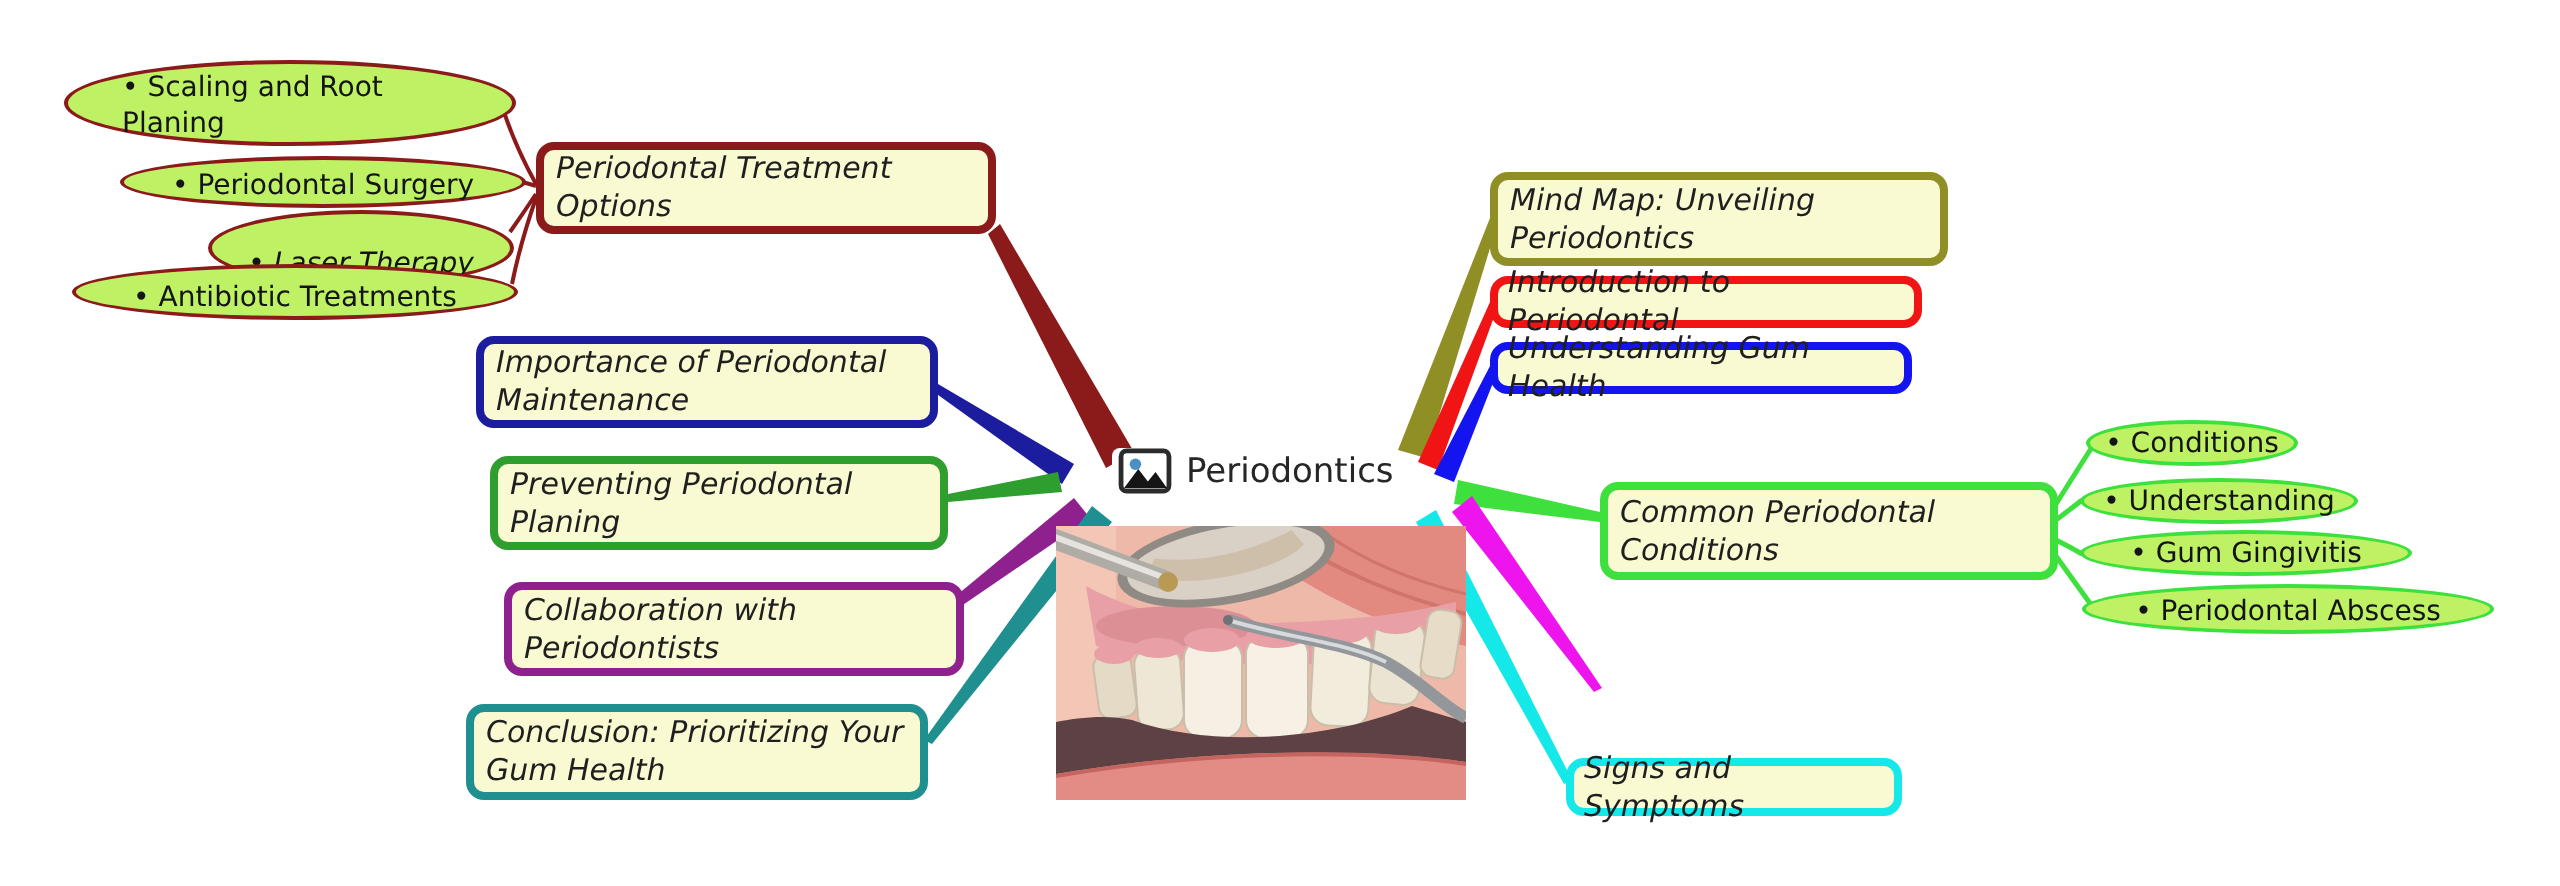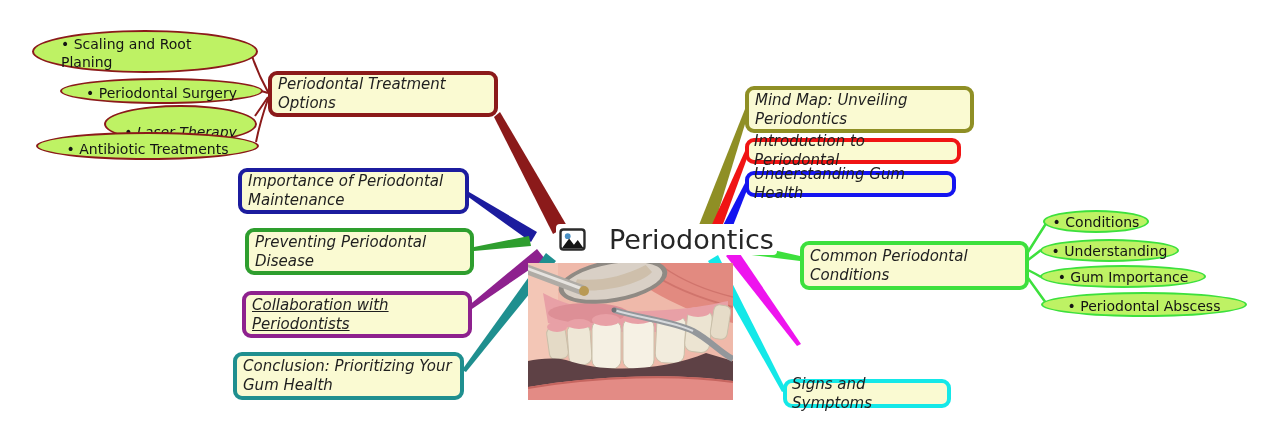--- a/index.html
+++ b/index.html
@@ -13,22 +13,22 @@
   .node span{display:block;}
   .ellipse{position:absolute;box-sizing:border-box;background:#bef264;border-radius:50%;
         display:flex;align-items:flex-end;justify-content:center;font-size:14px;color:#141414;
         text-align:center;line-height:1.25;z-index:3;}
   .el-red{border:2.5px solid #8B1A1A;}
   .el-green{border:2.5px solid #3DE03D;}
   .b-darkred{border-color:#8B1A1A;} .b-navy{border-color:#1C1C9E;} .b-green{border-color:#2E9E2E;}
   .b-purple{border-color:#8E218E;} .b-teal{border-color:#1F8F8F;} .b-olive{border-color:#8F8F25;}
   .b-red{border-color:#F01414;}   .b-blue{border-color:#1414F0;} .b-brightgreen{border-color:#3DE03D;}
   .b-magenta{border-color:#EE14EE;} .b-cyan{border-color:#14E8E8;}
-  .center-node{position:absolute;left:556px;top:224px;display:flex;align-items:center;gap:23px;
-        font-size:27px;color:#262626;z-index:4;background:#fff;padding:0 3px;border-radius:4px;}
+  .center-node{position:absolute;left:556px;top:224px;display:flex;align-items:center;gap:7px;
+        font-size:17px;color:#262626;z-index:4;background:#fff;padding:0 3px;border-radius:4px;}
   .photo{position:absolute;left:528px;top:263px;z-index:2;}
   .wrap-narrow{max-width:142px;text-align:left;}
 </style>
 </head>
 <body>
 
 <div class="canvas">
 
   <svg class="layer" width="1280" height="443" viewBox="0 0 1280 443">
     <polygon points="553,234 567,226 500,112 494,117" fill="#8B1A1A"></polygon>
@@ -106,23 +106,23 @@
     <span>Periodontics</span>
   </div>
 
   <div class="node b-darkred" style="left:268px;top:71px;width:230px;height:46px;">
     <span>Periodontal Treatment Options</span>
   </div>
   <div class="node b-navy" style="left:238px;top:168px;width:231px;height:46px;">
     <span>Importance of Periodontal Maintenance</span>
   </div>
   <div class="node b-green" style="left:245px;top:228px;width:229px;height:47px;">
-    <span>Preventing Periodontal Disease</span>
+    <span>Preventing Periodontal Planing</span>
   </div>
-  <div class="node b-purple" style="left:242px;top:291px;width:230px;height:47px;text-decoration:underline;">
+  <div class="node b-purple" style="left:252px;top:291px;width:230px;height:47px;">
     <span>Collaboration with Periodontists</span>
   </div>
   <div class="node b-teal" style="left:233px;top:352px;width:231px;height:48px;">
     <span>Conclusion: Prioritizing Your Gum Health</span>
   </div>
 
   <div class="ellipse el-red" style="left:32px;top:30px;width:226px;height:43px;justify-content:flex-start;padding-left:27px;">
     <span class="wrap-narrow">• Scaling and Root Planing</span>
   </div>
   <div class="ellipse el-red" style="left:60px;top:78px;width:203px;height:26px;">
@@ -151,19 +151,19 @@
     <span>Signs and Symptoms</span>
   </div>
 
   <div class="ellipse el-green" style="left:1043px;top:210px;width:106px;height:23px;">
     <span>• Conditions</span>
   </div>
   <div class="ellipse el-green" style="left:1040px;top:239px;width:139px;height:23px;">
     <span>• Understanding</span>
   </div>
   <div class="ellipse el-green" style="left:1040px;top:265px;width:166px;height:23px;">
-    <span>• Gum Importance</span>
+    <span>• Gum Gingivitis</span>
   </div>
   <div class="ellipse el-green" style="left:1041px;top:292px;width:206px;height:25px;">
     <span>• Periodontal Abscess</span>
   </div>
 
 </div>
 
 </body></html>

